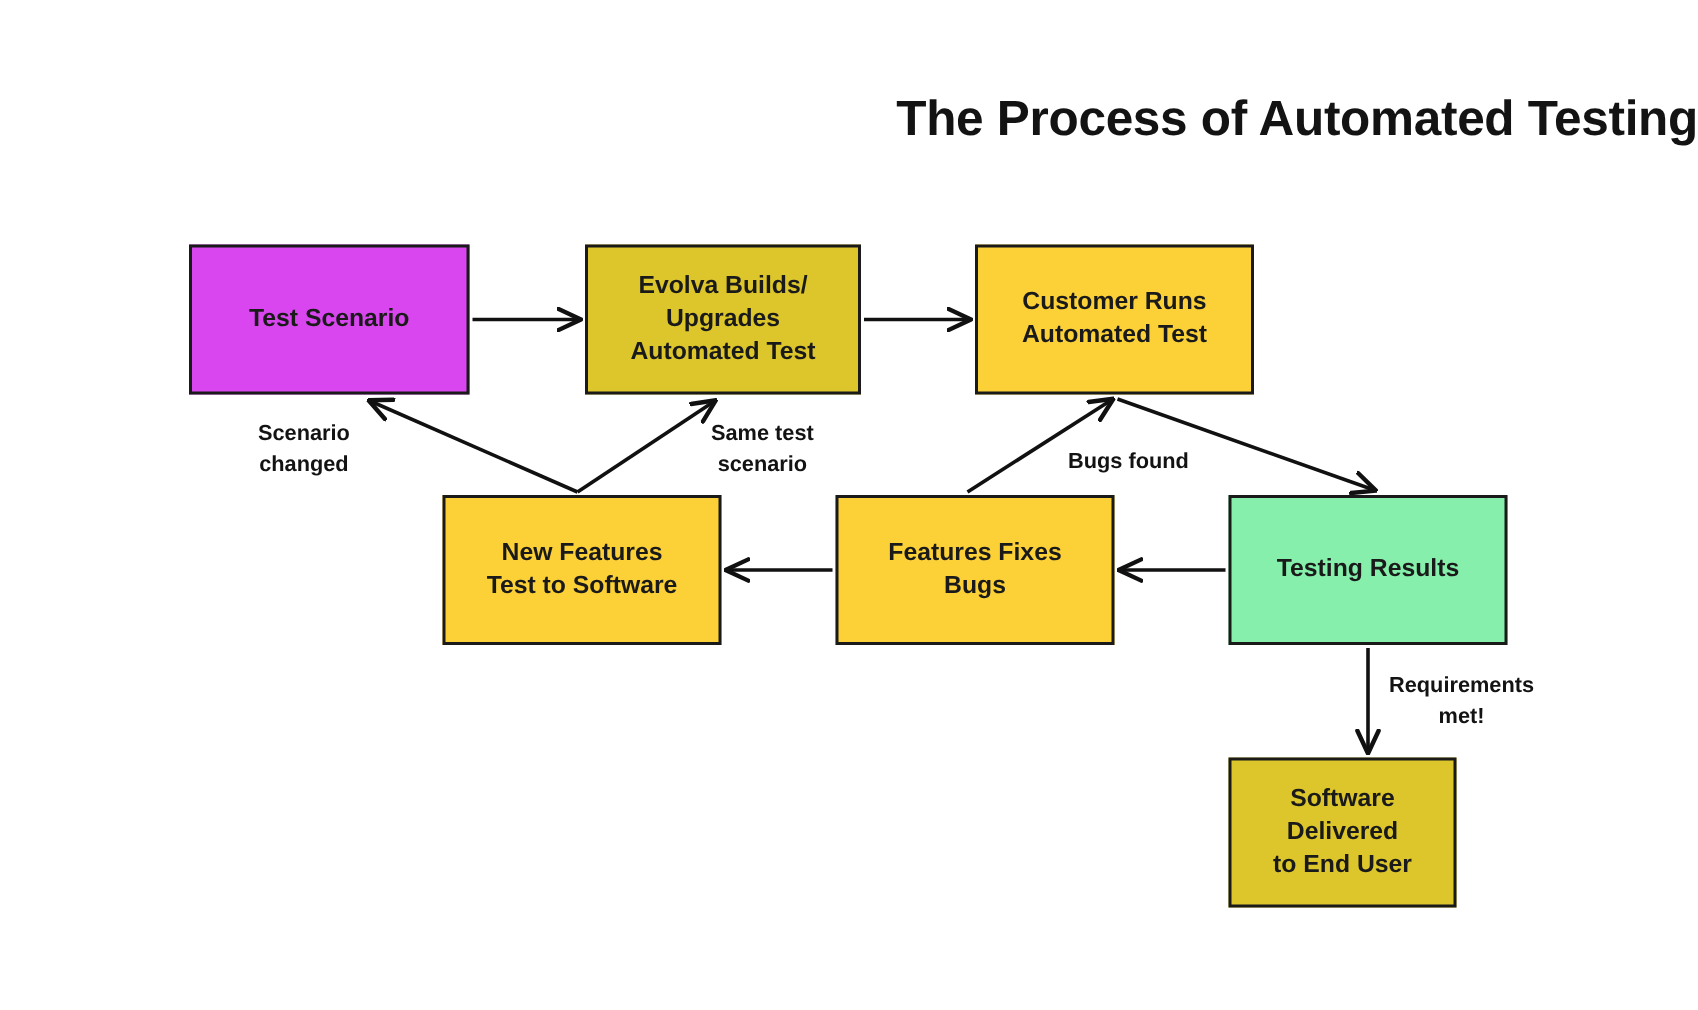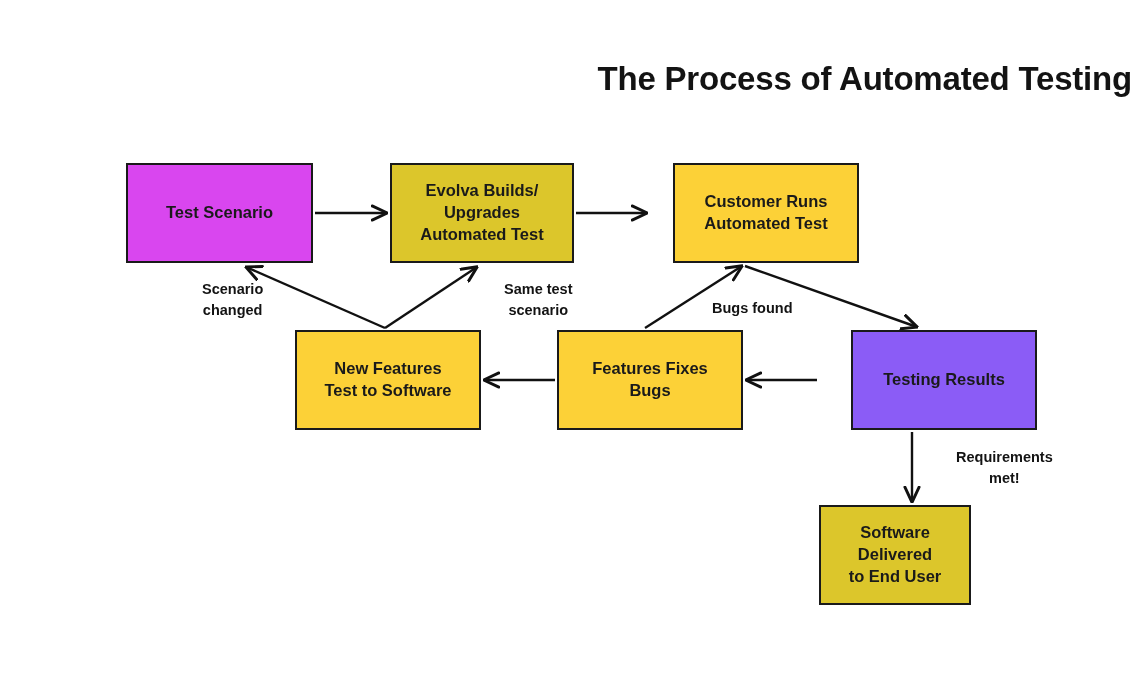--- a/index.html
+++ b/index.html
@@ -48,21 +48,21 @@
   }
   .edge-label {
     position: absolute;
     font-size: 14.5px;
     font-weight: bold;
     color: #131313;
     line-height: 1.45;
     white-space: pre-line;
     z-index: 4;
   }
-  .edge-label.center { text-align: center; margin-left: 30px; }
+  .edge-label.center { text-align: center; }
   .edge-label.left   { text-align: left; }
   #wires {
     position: absolute;
     left: 0;
     top: 0;
     width: 1132px;
     height: 673px;
     z-index: 2;
     pointer-events: none;
   }
@@ -100,27 +100,27 @@
       <line x1="385" y1="328" x2="477" y2="267" marker-end="url(#ah)"></line>
 
       <line x1="912" y1="432" x2="912" y2="502" marker-end="url(#ah)"></line>
     </g>
   </svg>
 
   <div class="node" style="left: 126px; top: 163px; width: 187px; height: 100px; background: #d946ef; border-color: rgb(26, 26, 26); color: rgb(26, 26, 26);">Test Scenario</div>
   <div class="node" style="left: 390px; top: 163px; width: 184px; height: 100px; background: rgb(220, 198, 43); border-color: rgb(26, 26, 26); color: rgb(26, 26, 26);">Evolva Builds/
 Upgrades
 Automated Test</div>
-  <div class="node" style="left: 673px; top: 163px; width: 186px; height: 100px; background: rgb(252, 209, 55); border-color: rgb(26, 26, 26); color: rgb(26, 26, 26);">Customer Runs
+  <div class="node" style="left: 650px; top: 163px; width: 186px; height: 100px; background: rgb(252, 209, 55); border-color: rgb(26, 26, 26); color: rgb(26, 26, 26);">Customer Runs
 Automated Test</div>
   <div class="node" style="left: 295px; top: 330px; width: 186px; height: 100px; background: rgb(252, 209, 55); border-color: rgb(26, 26, 26); color: rgb(26, 26, 26);">New Features
 Test to Software</div>
   <div class="node" style="left: 557px; top: 330px; width: 186px; height: 100px; background: rgb(252, 209, 55); border-color: rgb(26, 26, 26); color: rgb(26, 26, 26);">Features Fixes
 Bugs</div>
-  <div class="node" style="left: 819px; top: 330px; width: 186px; height: 100px; background: #8b5cf6; border-color: rgb(26, 26, 26); color: rgb(26, 26, 26); margin-left: 32px;">Testing Results</div>
+  <div class="node" style="left: 819px; top: 330px; width: 186px; height: 100px; background: #86efac; border-color: rgb(26, 26, 26); color: rgb(26, 26, 26);">Testing Results</div>
   <div class="node" style="left: 819px; top: 505px; width: 152px; height: 100px; background: rgb(220, 198, 43); border-color: rgb(26, 26, 26); color: rgb(26, 26, 26);">Software Delivered
 to End User</div>
 
   <div class="edge-label center" style="left: 172px; top: 279px;">Scenario
 changed</div>
   <div class="edge-label center" style="left: 474px; top: 279px;">Same test
 scenario</div>
   <div class="edge-label left" style="left: 712px; top: 298px;">Bugs found</div>
   <div class="edge-label center" style="left: 926px; top: 447px;">Requirements
 met!</div>

